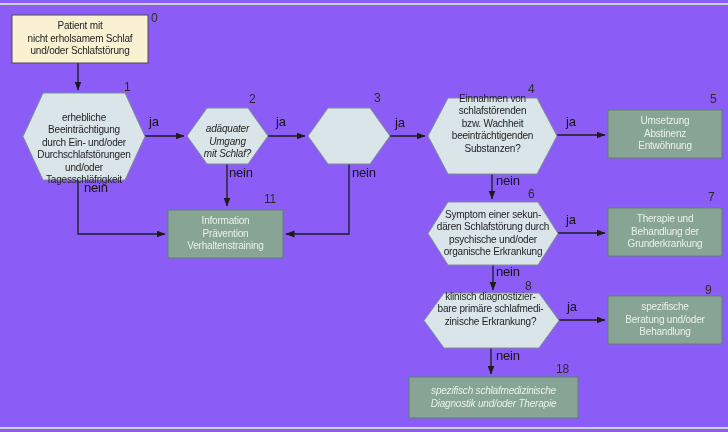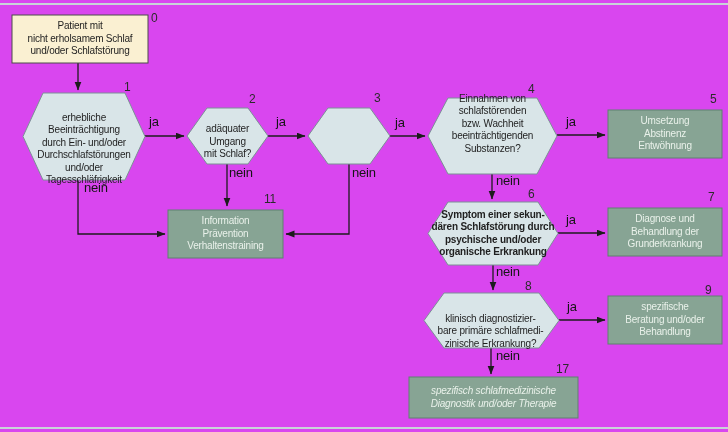--- a/index.html
+++ b/index.html
@@ -1,20 +1,20 @@
 <!DOCTYPE html>
 <html><head>
 <meta charset="utf-8">
 <style>
   html, body { margin: 0; padding: 0; background: #ffffff; }
   .stage {
     position: relative;
     width: 728px;
     height: 432px;
-    background: #d946ef;
+    background: #8b5cf6;
     overflow: hidden;
     font-family: "Liberation Sans", "DejaVu Sans", sans-serif;
   }
   .frame-line {
     position: absolute;
     left: 0;
     width: 728px;
     height: 2px;
     background: #c9d3d8;
   }
@@ -53,27 +53,27 @@
     position: absolute;
     font-size: 13px;
     line-height: 11px;
     color: #151515;
     letter-spacing: -0.2px;
   }
 
   
   .t0  { left: 12px;  top: 15px;  width: 136px; height: 48px; }
   .t1  { left: 23px;  top: 93px;  width: 122px; height: 112px; }
-  .t2  { left: 187px; top: 108px; width: 81px;  height: 68px; }
+  .t2  { left: 187px; top: 108px; width: 81px;  height: 68px; font-style: italic; }
   .t3  { left: 308px; top: 108px; width: 82px;  height: 56px; }
   .t4  { left: 428px; top: 86px;  width: 129px; height: 76px; }
   .t5  { left: 608px; top: 110px; width: 114px; height: 48px; }
-  .t6  { left: 428px; top: 202px; width: 130px; height: 63px; font-weight: bold; }
+  .t6  { left: 428px; top: 202px; width: 130px; height: 63px; }
   .t7  { left: 608px; top: 208px; width: 114px; height: 48px; }
-  .t8  { left: 422px; top: 304px; width: 137px; height: 55px; }
+  .t8  { left: 422px; top: 282px; width: 137px; height: 55px; }
   .t9  { left: 608px; top: 296px; width: 114px; height: 48px; }
   .t10 { left: 409px; top: 377px; width: 169px; height: 41px; font-style: italic; }
   .t11 { left: 168px; top: 210px; width: 115px; height: 48px; border-radius: 24px; }
 
   
   .num0  { left: 151px; top: 12px; }
   .num1  { left: 124px; top: 81px; }
   .num2  { left: 249px; top: 93px; }
   .num3  { left: 374px; top: 92px; }
   .num4  { left: 528px; top: 83px; }
@@ -159,21 +159,21 @@
 bzw. Wachheit
 beeinträchtigenden
 Substanzen?</div>
   <div class="txt t5 on-action">Umsetzung
 Abstinenz
 Entwöhnung</div>
   <div class="txt t6">Symptom einer sekun-
 dären Schlafstörung durch
 psychische und/oder
 organische Erkrankung</div>
-  <div class="txt t7 on-action">Diagnose und
+  <div class="txt t7 on-action">Therapie und
 Behandlung der
 Grunderkrankung</div>
   <div class="txt t8">klinisch diagnostizier-
 bare primäre schlafmedi-
 zinische Erkrankung?</div>
   <div class="txt t9 on-action">spezifische
 Beratung und/oder
 Behandlung</div>
   <div class="txt t10 on-action">spezifisch schlafmedizinische
 Diagnostik und/oder Therapie</div>
@@ -184,21 +184,21 @@
   <div class="num num0">0</div>
   <div class="num num1">1</div>
   <div class="num num2">2</div>
   <div class="num num3">3</div>
   <div class="num num4">4</div>
   <div class="num num5">5</div>
   <div class="num num6">6</div>
   <div class="num num7">7</div>
   <div class="num num8">8</div>
   <div class="num num9">9</div>
-  <div class="num num10">17</div>
+  <div class="num num10">18</div>
   <div class="num num11">11</div>
 
   <div class="edge-label ja12">ja</div>
   <div class="edge-label ja23">ja</div>
   <div class="edge-label ja34">ja</div>
   <div class="edge-label ja45">ja</div>
   <div class="edge-label ja67">ja</div>
   <div class="edge-label ja89">ja</div>
   <div class="edge-label nein1">nein</div>
   <div class="edge-label nein2">nein</div>

